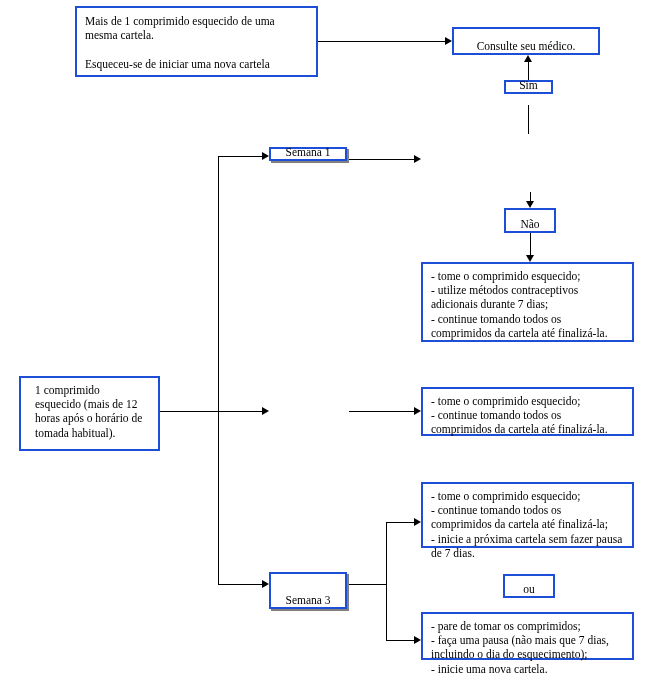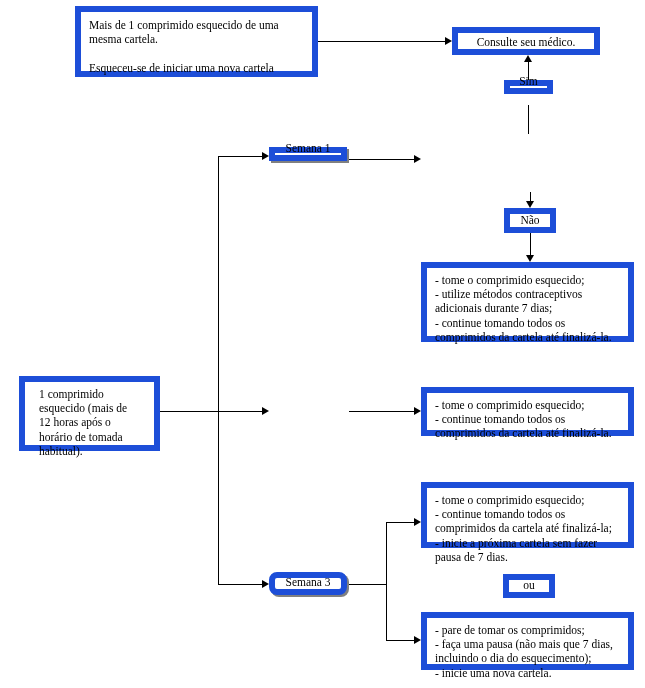--- a/index.html
+++ b/index.html
@@ -10,21 +10,21 @@
   #canvas{
     position:relative;
     width:645px;
     height:688px;
     background:#ffffff;
     overflow:hidden;
   }
   .box{
     position:absolute;
     box-sizing:border-box;
-    border:6px solid #1d4ed8;
+    border:2px solid #1d4ed8;
     background:#ffffff;
     font-size:11.5px;
     line-height:14.2px;
     color:#000000;
     padding:4px 6px;
     z-index:5;
   }
   .box.shadowed{
     box-shadow:2px 2px 0 0 #808080;
   }
@@ -110,40 +110,40 @@
 
   <div class="box left" style="left:19px;top:376px;width:141px;height:75px;padding:5px 14px;">
     <span class="lbl">1 comprimido esquecido (mais de 12 horas após o horário de tomada habitual).</span>
   </div>
 
   <div class="box center shadowed" style="left:269px;top:147px;width:78px;height:14px;">
     <span class="lbl-inline">Semana 1</span>
   </div>
 
 
-  <div class="box center shadowed" style="left:269px;top:572px;width:78px;height:23px;border-radius:8px;">
+  <div class="box center shadowed" style="left:269px;top:572px;width:78px;height:37px;">
     <span class="lbl-inline">Semana 3</span>
   </div>
 
   <div class="box left" style="left:421px;top:387px;width:213px;height:49px;padding:5px 8px;">
     <span class="lbl">- tome o comprimido esquecido;
 - continue tomando todos os comprimidos da cartela até finalizá-la.</span>
   </div>
 
   <div class="box left" style="left:421px;top:482px;width:213px;height:66px;padding:5px 8px;">
     <span class="lbl">- tome o comprimido esquecido;
 - continue tomando todos os comprimidos da cartela até finalizá-la;
 - inicie a próxima cartela sem fazer pausa de 7 dias.</span>
   </div>
 
   <div class="box center" style="left:503px;top:574px;width:52px;height:24px;">
     <span class="lbl-inline">ou</span>
   </div>
 
-  <div class="box left" style="left:421px;top:612px;width:213px;height:58px;padding:5px 8px;">
+  <div class="box left" style="left:421px;top:612px;width:213px;height:48px;padding:5px 8px;">
     <span class="lbl">- pare de tomar os comprimidos;
 - faça uma pausa (não mais que 7 dias, incluindo o dia do esquecimento);
 - inicie uma nova cartela.</span>
   </div>
 
   <div class="hline" style="left:318px;top:41px;width:127px;"></div>
   <div class="arrow-r" style="left:445px;top:36.5px;"></div>
 
   <div class="vline" style="left:528px;top:62px;height:18px;"></div>
   <div class="arrow-u" style="left:523.5px;top:55px;"></div>

